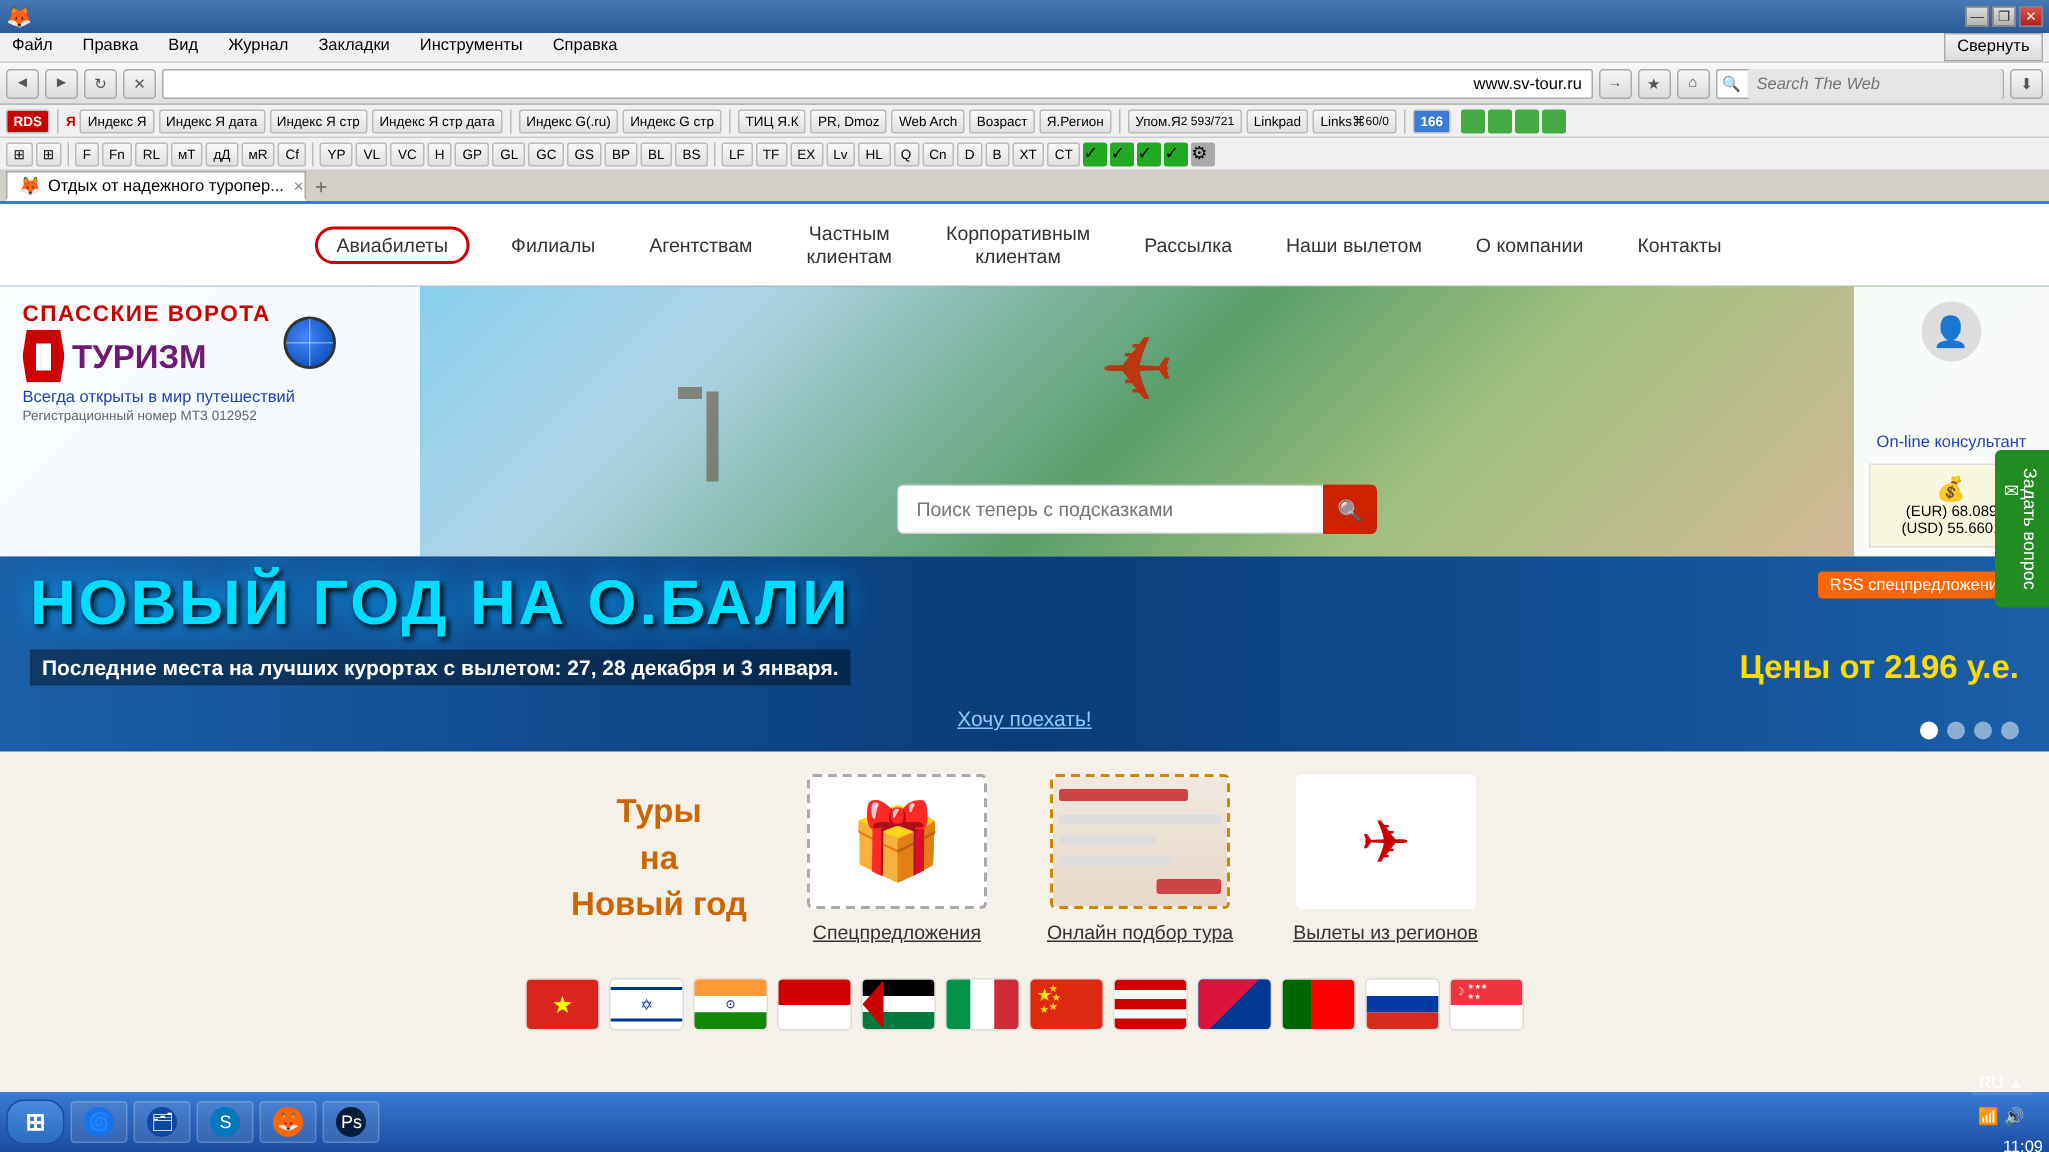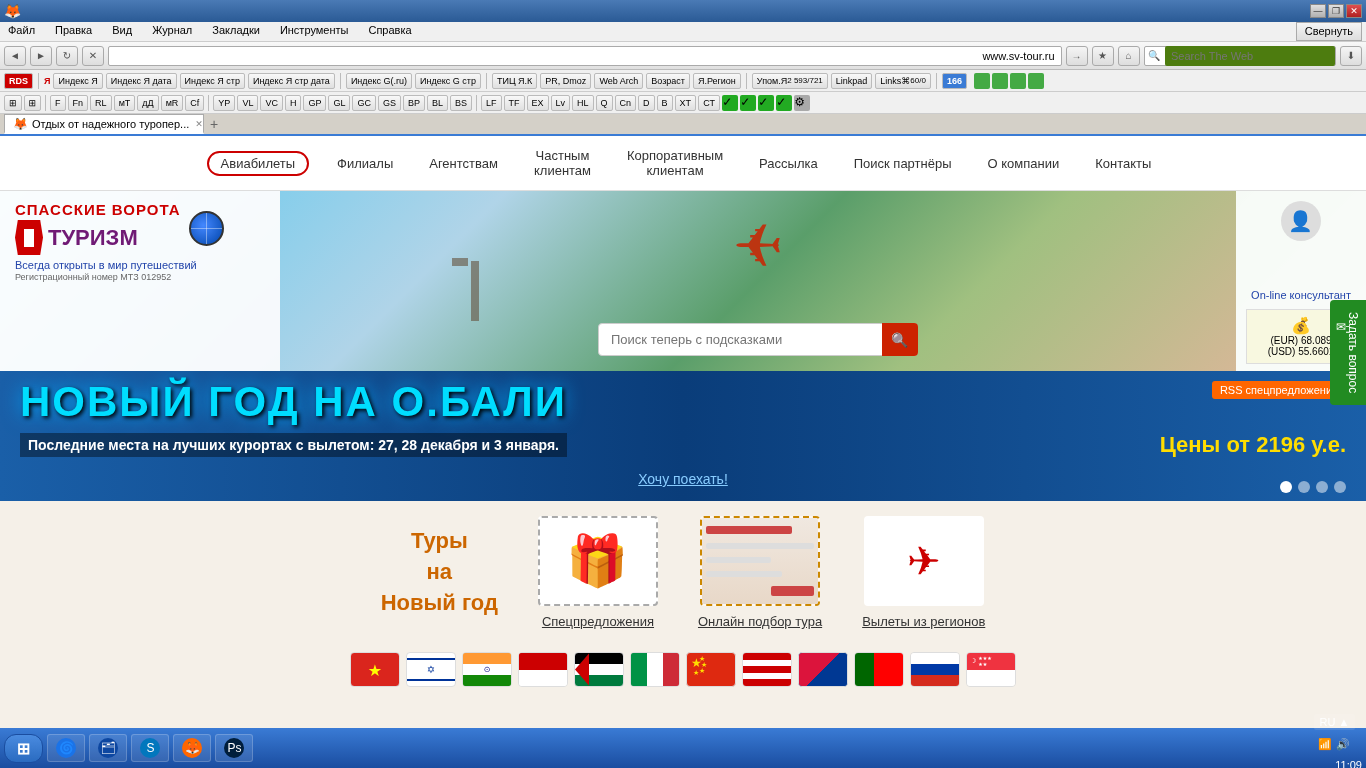--- a/index.html
+++ b/index.html
@@ -61,27 +61,28 @@
       flex: 1;
       background: white;
       border: 1px solid #aaa;
       height: 20px;
       padding: 0 6px;
       font-size: 11px;
       border-radius: 2px;
       text-align: right;
     }
     .search-bar-nav {
-      background: #4d7c0f;
+      background: #e5e5e5;
       border: 1px solid #aaa;
       height: 20px;
       width: 200px;
       padding: 0 6px;
       font-size: 11px;
       border-radius: 2px;
+      font-style: italic;
     }
 
     
     .toolbar-row {
       background: #f0f0f0;
       height: 22px;
       display: flex;
       align-items: center;
       padding: 0 4px;
       border-bottom: 1px solid #ccc;
@@ -605,21 +606,21 @@
 
 <div class="website-content">
 
   <div class="site-nav">
     <div class="site-nav-item highlighted">Авиабилеты</div>
     <div class="site-nav-item">Филиалы</div>
     <div class="site-nav-item">Агентствам</div>
     <div class="site-nav-item">Частным<br>клиентам</div>
     <div class="site-nav-item">Корпоративным<br>клиентам</div>
     <div class="site-nav-item">Рассылка</div>
-    <div class="site-nav-item">Поиск партнёры</div>
+    <div class="site-nav-item">Наши вылетом</div>
     <div class="site-nav-item">О компании</div>
     <div class="site-nav-item">Контакты</div>
   </div>
 
   <div class="hero-section">
 
     <div class="logo-area">
       <div style="display:flex;align-items:center;gap:8px;">
         <div>
           <div class="logo-text-top">СПАССКИЕ ВОРОТА</div>

